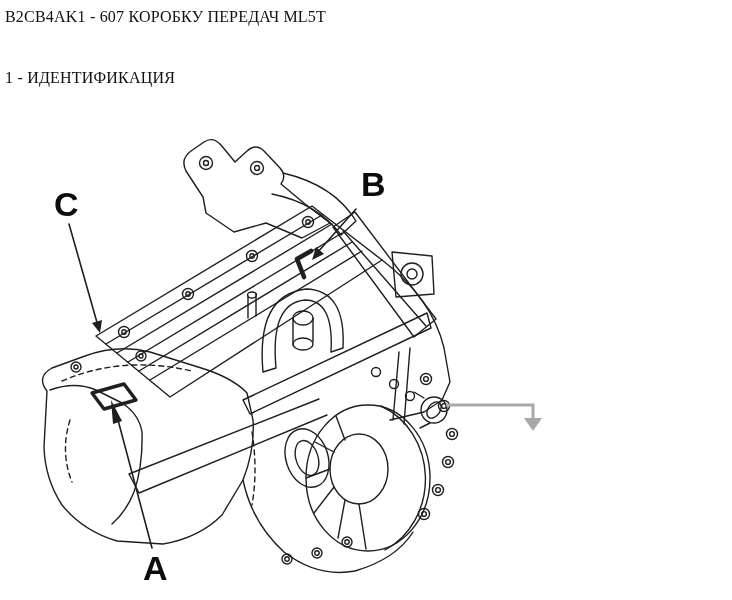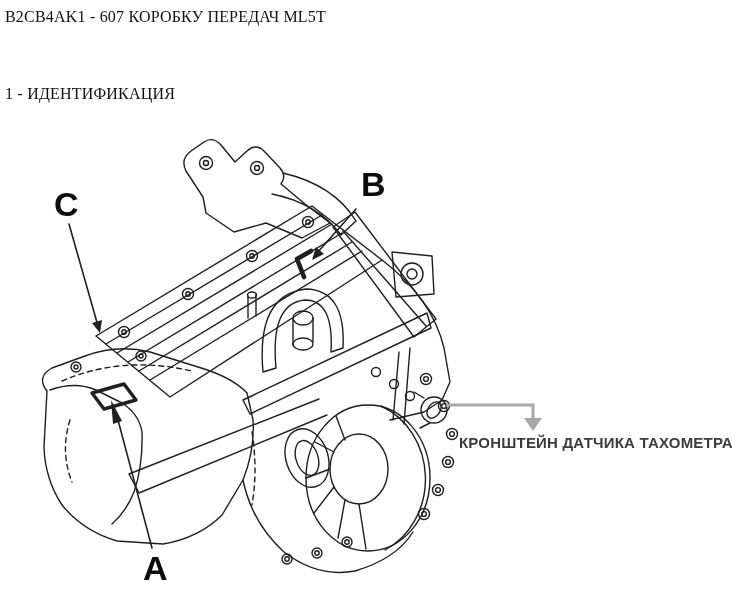--- a/index.html
+++ b/index.html
@@ -2,21 +2,21 @@
 <html><head>
 <meta charset="utf-8">
 <style>
   html,body{margin:0;padding:0;background:#fff;}
   .page{position:relative;width:732px;height:600px;background:#ffffff;overflow:hidden;
         font-family:"Liberation Serif", serif;color:#101010;}
   .hdr{position:absolute;left:5px;white-space:nowrap;font-size:16px;line-height:18px;
        font-weight:400;letter-spacing:.2px;color:#111;}
   .hdr1{top:8px;}
   .hdr2{top:49px;}
-  .hdr3{top:85px;}
+  .hdr3{top:69px;}
   .fig{position:absolute;left:0;top:0;width:732px;height:600px;}
   svg{position:absolute;left:0;top:0;}
   .callout-letter{position:absolute;font-family:"Liberation Sans", sans-serif;
        font-weight:700;font-size:34px;line-height:34px;color:#0c0c0c;}
   .letterC{left:54px;top:187px;}
   .letterB{left:361px;top:167px;}
   .letterA{left:143px;top:551px;}
   .annotation-text{position:absolute;left:459px;top:434px;
        font-family:"Liberation Sans", sans-serif;font-weight:700;font-size:15px;
        letter-spacing:.2px;color:#3c3c3c;white-space:nowrap;}
@@ -156,15 +156,14 @@
 
       <g>
         <path d="M446,405 L533,405 L533,418" stroke="#a8a8a8" stroke-width="3" fill="none"></path>
         <polygon points="524,418 542,418 533,431" fill="#a8a8a8" stroke="none"></polygon>
       </g>
     </svg>
 
     <div class="callout-letter letterC">C</div>
     <div class="callout-letter letterB">B</div>
     <div class="callout-letter letterA">A</div>
-    <div class="annotation-text">КРОНШТЕЙН ДАТЧИКА ТАХОМЕТРА</div>
   </div>
 </div>
 
 </body></html>

